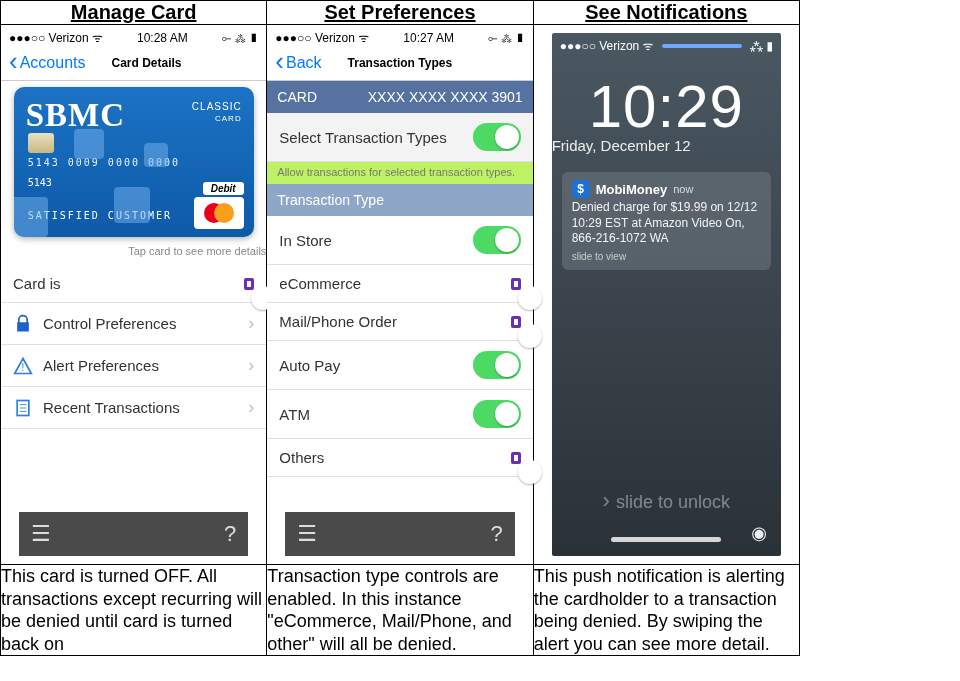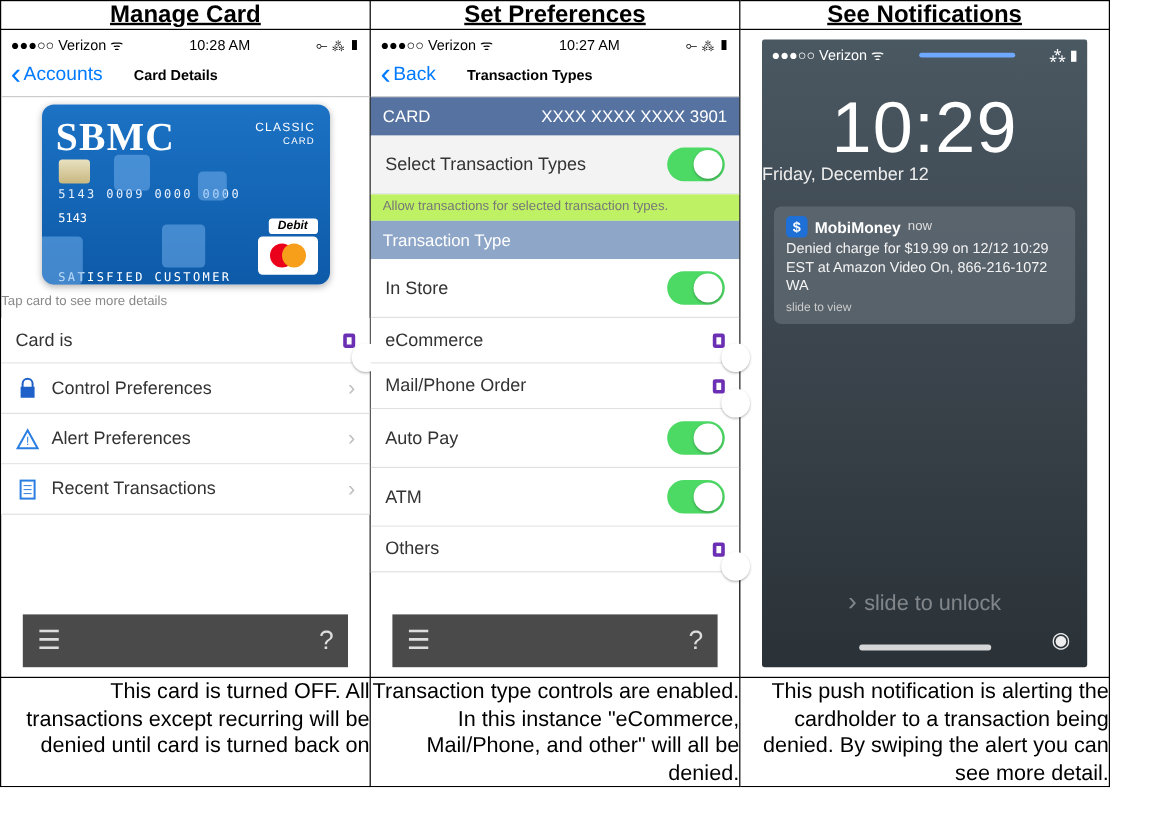--- a/index.html
+++ b/index.html
@@ -1,21 +1,21 @@
 <!DOCTYPE html>
 <html><head>
 <meta charset="utf-8">
 <style>
 * { box-sizing: border-box; margin: 0; padding: 0; }
 body { font-family: -apple-system, Helvetica, Arial, sans-serif; background: #fff; width: 960px; }
-table.outer { width: 925px; border-collapse: collapse; table-layout: fixed; }
+table.outer { width: 800px; border-collapse: collapse; table-layout: fixed; }
 table.outer td, table.outer th { border: 1.5px solid #000; vertical-align: top; padding: 0; }
 th { font-size: 20px; padding: 6px 0; font-weight: bold; text-decoration: underline; background: #fff; }
 .phone-cell { height: 540px; padding: 8px 18px; position: relative; }
-.caption { text-align: right; font-size: 18px; padding: 10px 20px 16px; line-height: 1.25; }
+.caption { text-align: left; font-size: 18px; padding: 10px 20px 16px; line-height: 1.25; }
 
 
 .statusbar { display:flex; justify-content:space-between; align-items:center; font-size:12px; padding:4px 8px 2px; color:#000; }
 .statusbar.dark { color:#fff; }
 .navbar { display:flex; align-items:center; padding:6px 8px 8px; border-bottom:1px solid #ccc;gap:20px; }
 .navbar .back { color:#007aff; font-size:16px; display:flex; align-items:center; }
 .navbar .title { font-weight:600; font-size:12px; margin-left:6px; }
 .chevron-left::before { content:"‹"; font-size:26px; line-height:14px; margin-right:2px; position:relative; top:-2px; }
 .list-row { display:flex; align-items:center; justify-content:space-between; padding:10px 12px; border-bottom:1px solid #e0e0e0; background:#fff; font-size:15px; color:#333; }
 .list-row .left { display:flex; align-items:center; gap:10px; }
@@ -29,28 +29,28 @@
 .section-band.dark { background:#5672a0; }
 .subtext { font-size:11px; color:#777; padding:4px 10px 6px; background:#bef264; }
 .bottombar { position:absolute; left:18px; right:18px; bottom:8px; height:44px; background:#4a4a4a; display:flex; justify-content:space-between; align-items:center; padding:0 12px; color:#ddd; font-size:22px; }
 
 
 .card { width:240px; height:150px; margin:6px auto 4px; background:linear-gradient(#1c72c4,#0d5aa8); border-radius:10px; position:relative; color:#fff; padding:10px 12px; box-shadow:0 2px 6px rgba(0,0,0,.3); overflow:hidden; }
 .card .brand { font-family:Georgia,serif; font-weight:bold; font-size:33px; letter-spacing:1px; }
 .card .variant { position:absolute; right:12px; top:14px; font-size:10px; text-align:right; letter-spacing:1px; }
 .card .num { position:absolute; top:70px; left:14px; font-family:monospace; font-size:10px; letter-spacing:2px; color:#e6f0ff; }
 .card .num2 { position:absolute; top:90px; left:14px; font-family:monospace; font-size:10px; }
-.card .holder { position:absolute; bottom:0; left:14px; font-family:monospace; font-size:10px; letter-spacing:2px; }
+.card .holder { position:absolute; bottom:16px; left:14px; font-family:monospace; font-size:10px; letter-spacing:2px; }
 .card .chip { position:absolute; left:14px; top:46px; width:26px; height:20px; background:linear-gradient(#e8e0c0,#c8b880); border-radius:3px; }
 .card .mc { position:absolute; right:10px; bottom:8px; width:50px; height:32px; background:#fff; border-radius:4px; display:flex; align-items:center; justify-content:center; }
 .card .mc::before { content:""; width:20px; height:20px; border-radius:50%; background:#eb001b; }
 .card .mc::after { content:""; width:20px; height:20px; border-radius:50%; background:#f79e1b; margin-left:-10px; }
 .card .debit { position:absolute; right:10px; bottom:42px; background:#fff; color:#000; font-style:italic; font-size:10px; font-weight:bold; padding:1px 8px; border-radius:3px; }
 .card .sq { position:absolute; background:rgba(120,180,240,.5); border-radius:4px; }
-.tap-hint { text-align:left; font-size:11px; color:#888; padding:4px 0 8px; }
+.tap-hint { text-align:right; font-size:11px; color:#888; padding:4px 0 8px; }
 
 
 .lock { background:linear-gradient(#4a5862,#384048 60%,#2a3238); height:100%; color:#fff; position:relative; border-radius:2px; }
 .lock .time { font-size:60px; font-weight:200; text-align:center; margin-top:16px; letter-spacing:1px; }
 .lock .date { text-align:left; font-size:15px; margin-top:-4px; color:#eee; }
 .notif { margin:18px 10px 0; background:rgba(110,120,130,.55); border-radius:6px; padding:8px 10px; font-size:12px; }
 .notif .hdr { display:flex; align-items:center; gap:6px; font-weight:bold; font-size:13px; }
 .notif .hdr .now { font-weight:normal; color:#ddd; font-size:11px; }
 .notif .body { margin-top:2px; line-height:1.3; color:#f4f4f4; }
 .notif .slide { color:#ccc; font-size:10px; margin-top:4px; }

